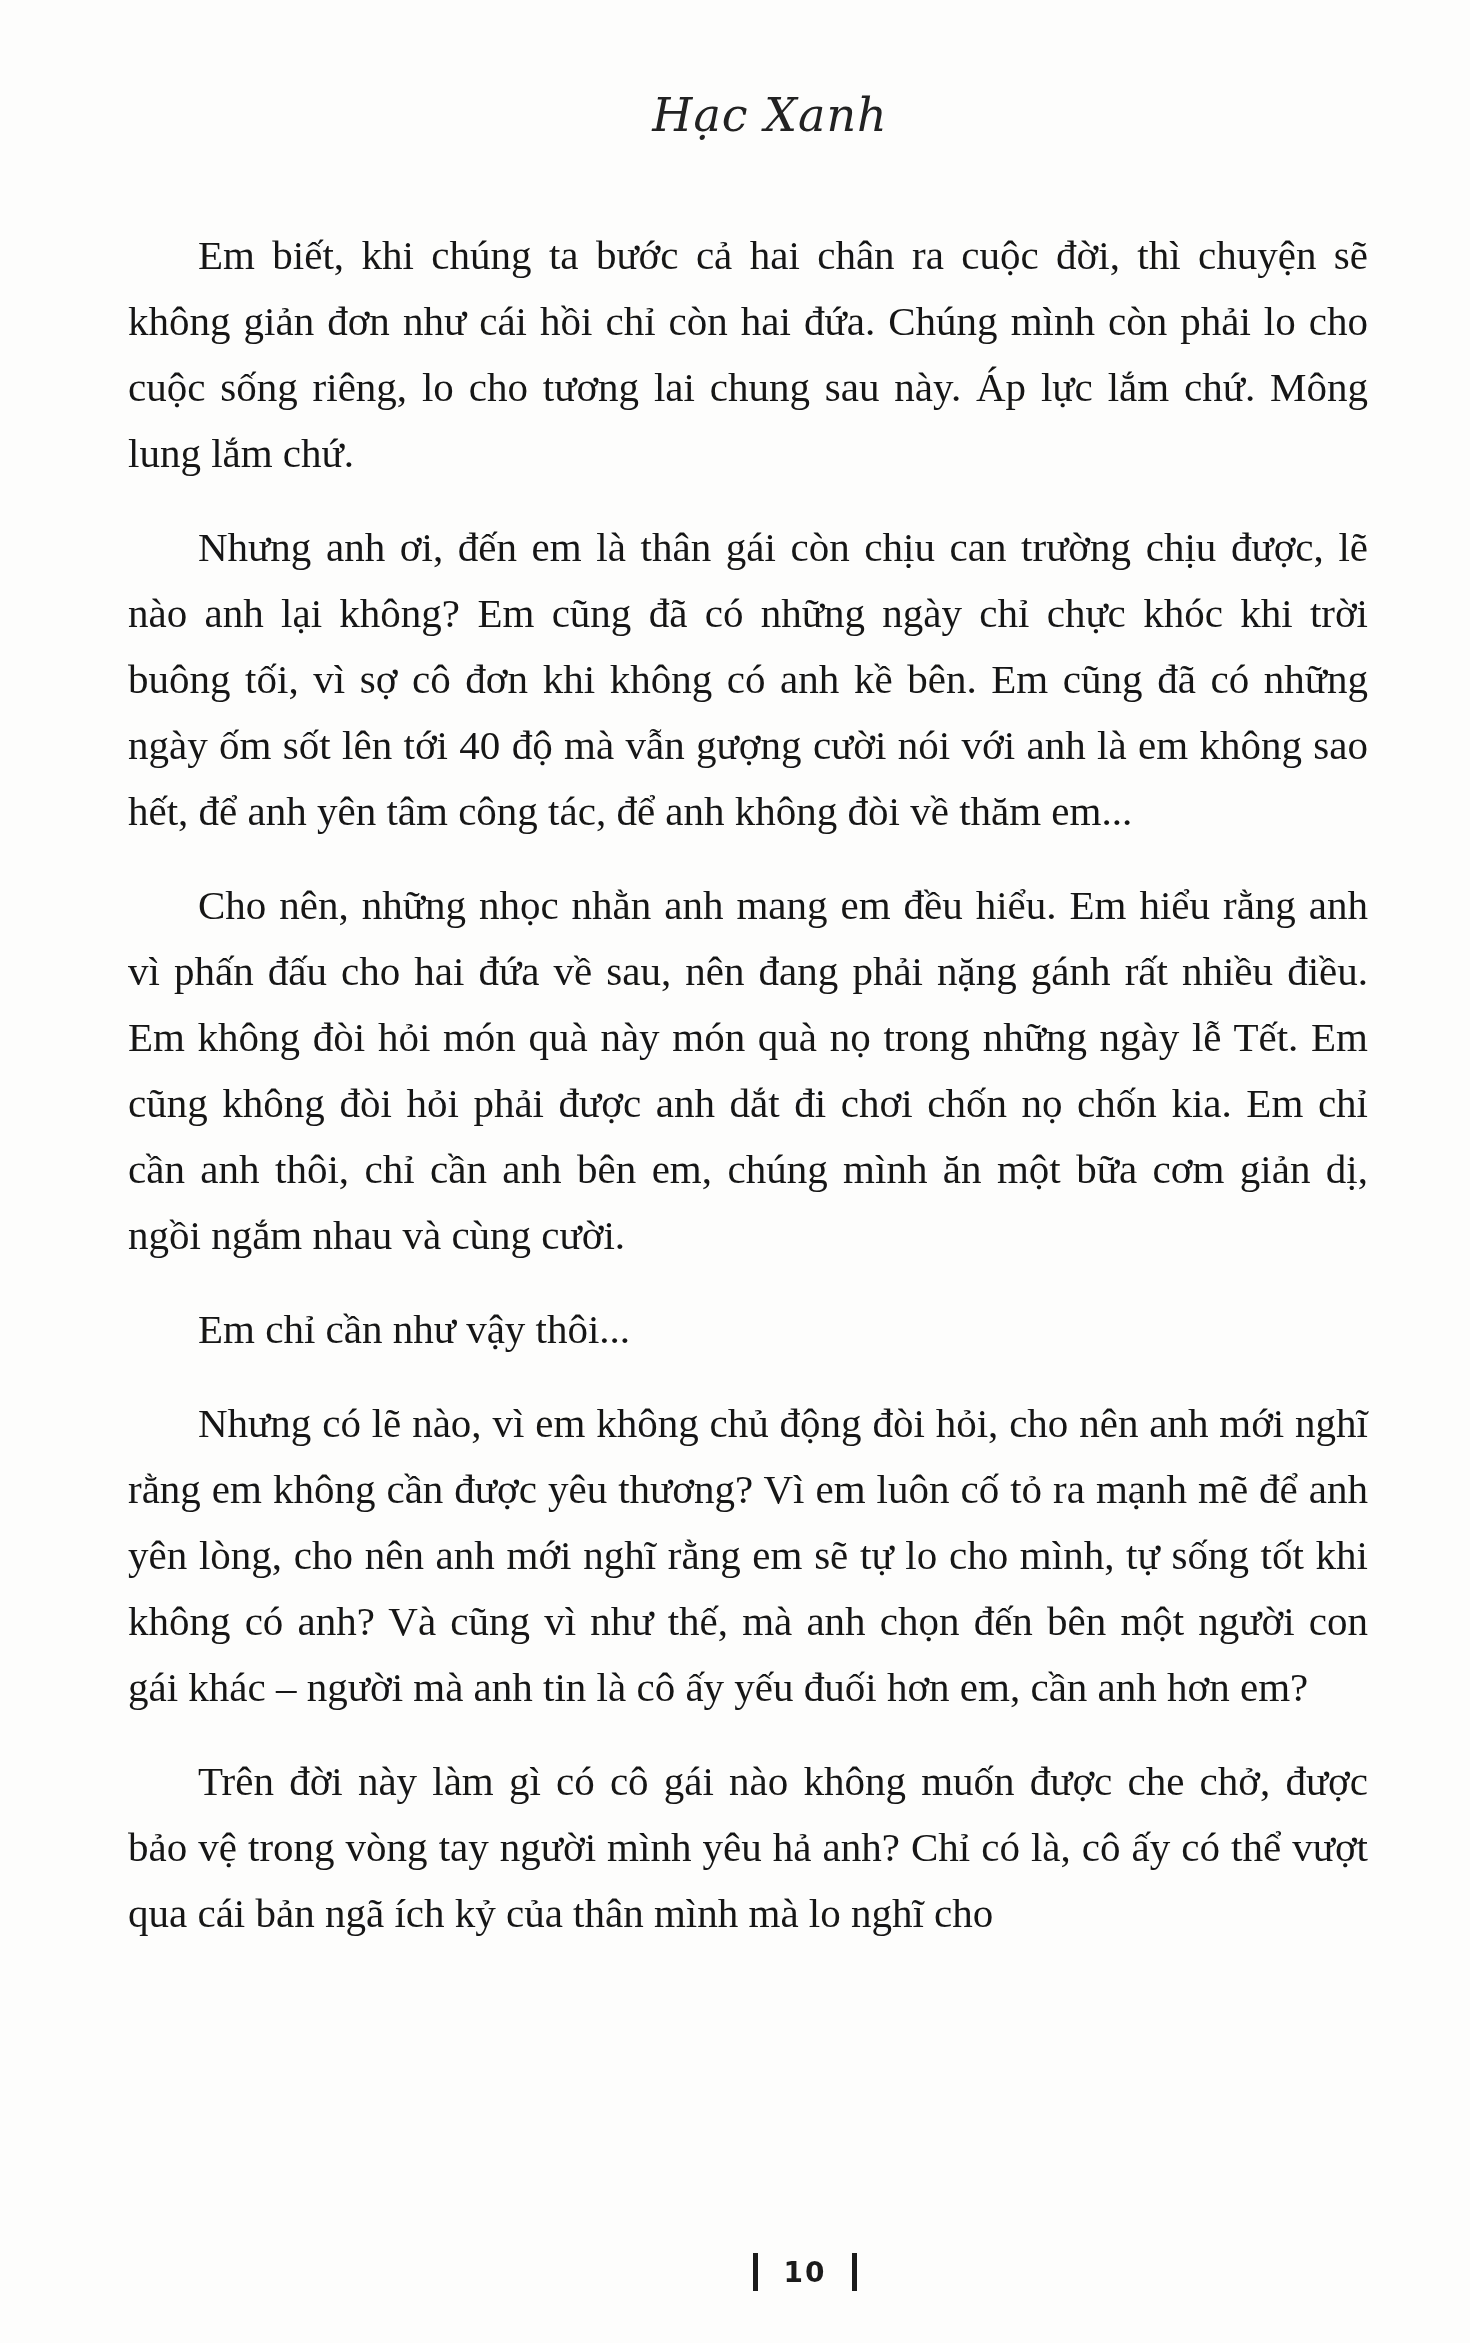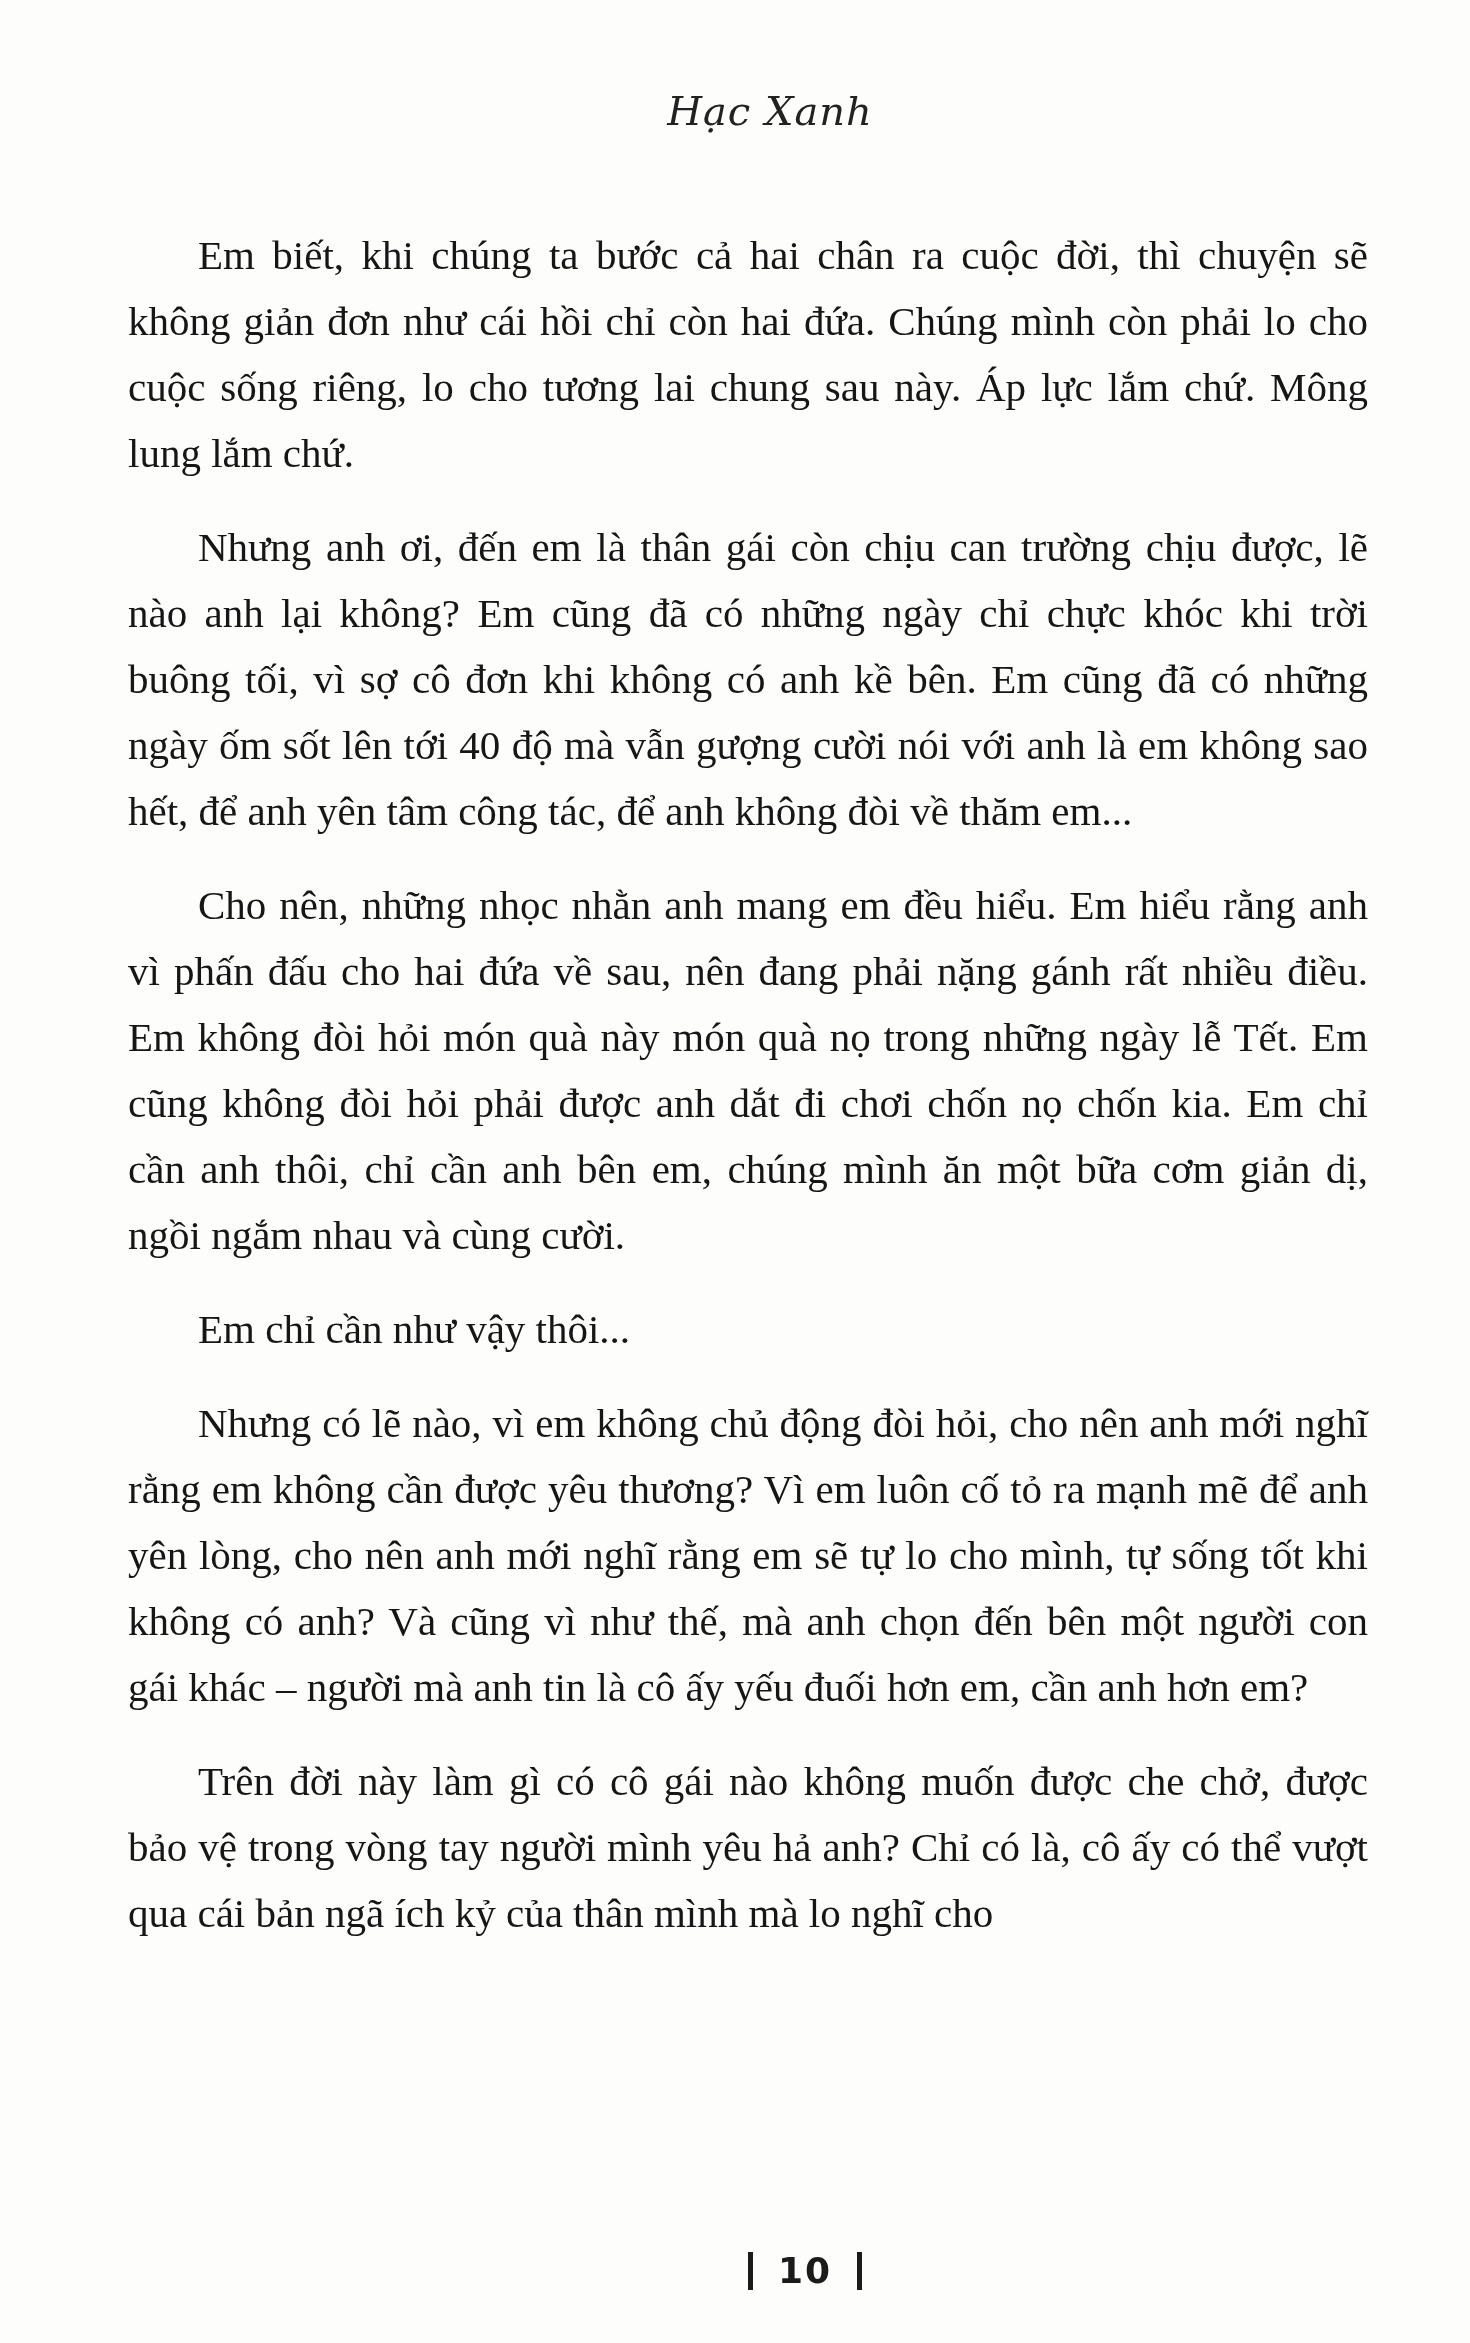--- a/index.html
+++ b/index.html
@@ -20,21 +20,21 @@
     position: absolute;
     top: 88px;
     left: 0;
     width: 100%;
     box-sizing: border-box;
     padding-left: 70px;
     text-align: center;
     font-family: "DejaVu Serif", serif;
     font-style: italic;
     font-weight: normal;
-    font-size: 40px;
+    font-size: 46px;
     letter-spacing: 1px;
     color: #222;
   }
   .text-block {
     position: absolute;
     top: 222px;
     left: 128px;
     width: 1240px;
     font-family: "Liberation Serif", serif;
     font-size: 41px;
@@ -60,21 +60,21 @@
     display: inline-block;
     width: 5px;
     height: 38px;
     background: #1b1b1b;
     vertical-align: middle;
     margin: 0 20px;
   }
   .page-footer .pagenum {
     display: inline-block;
     vertical-align: middle;
-    font-size: 36px;
+    font-size: 28px;
     font-weight: bold;
     letter-spacing: 2px;
     color: #1b1b1b;
   }
 </style>
 </head>
 <body>
 
 <div class="page">
 

